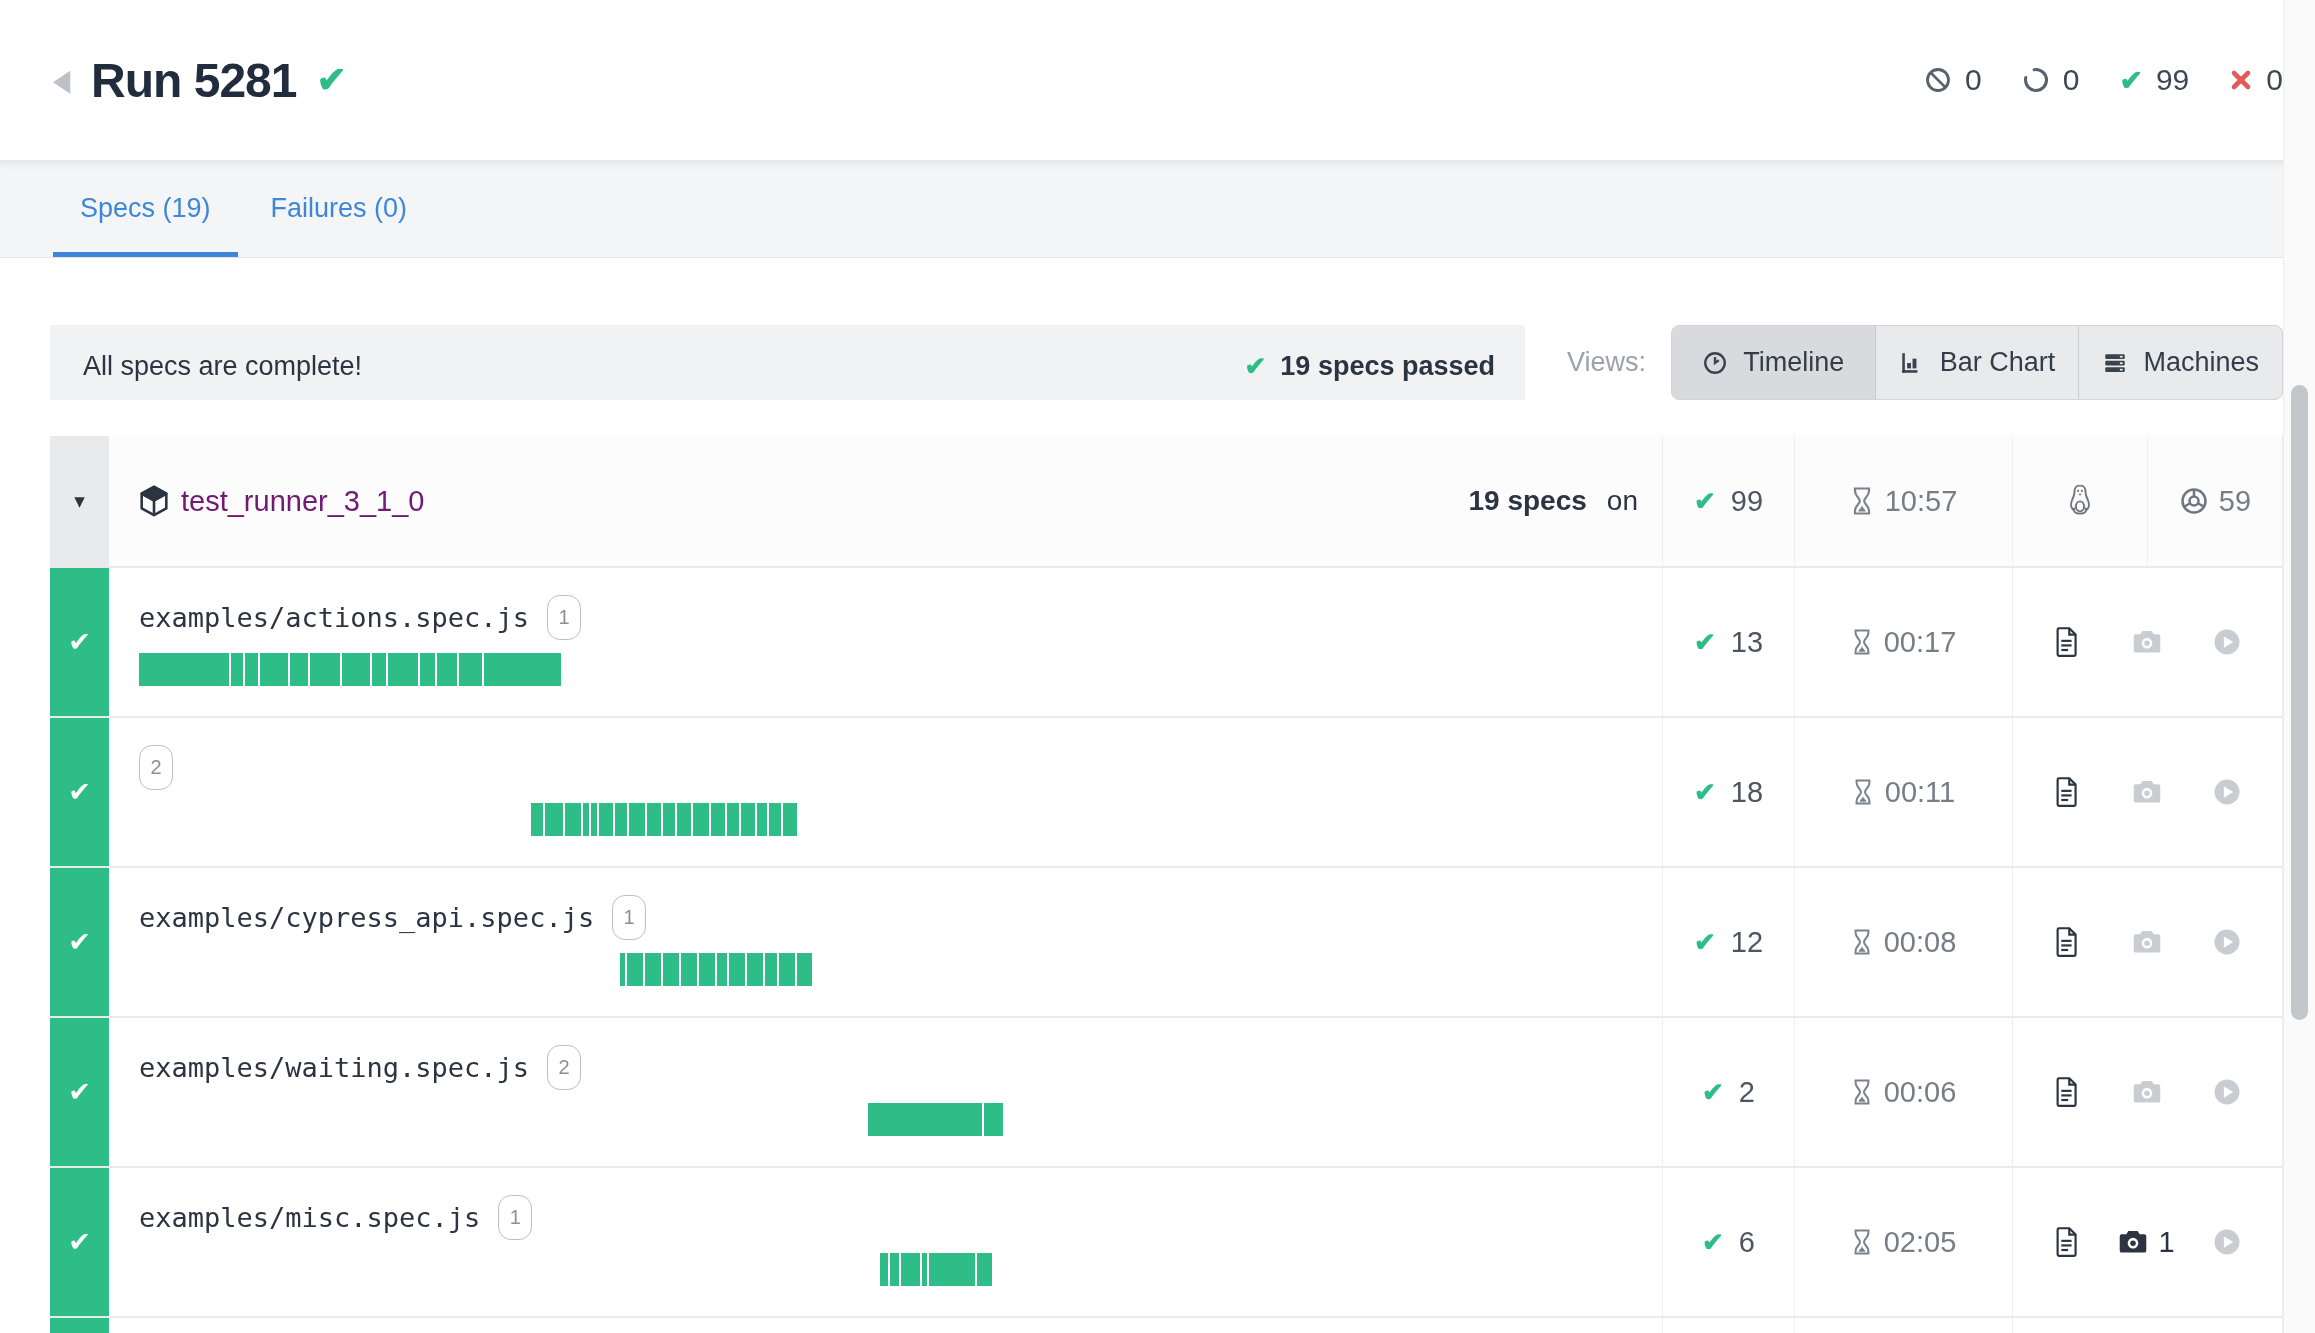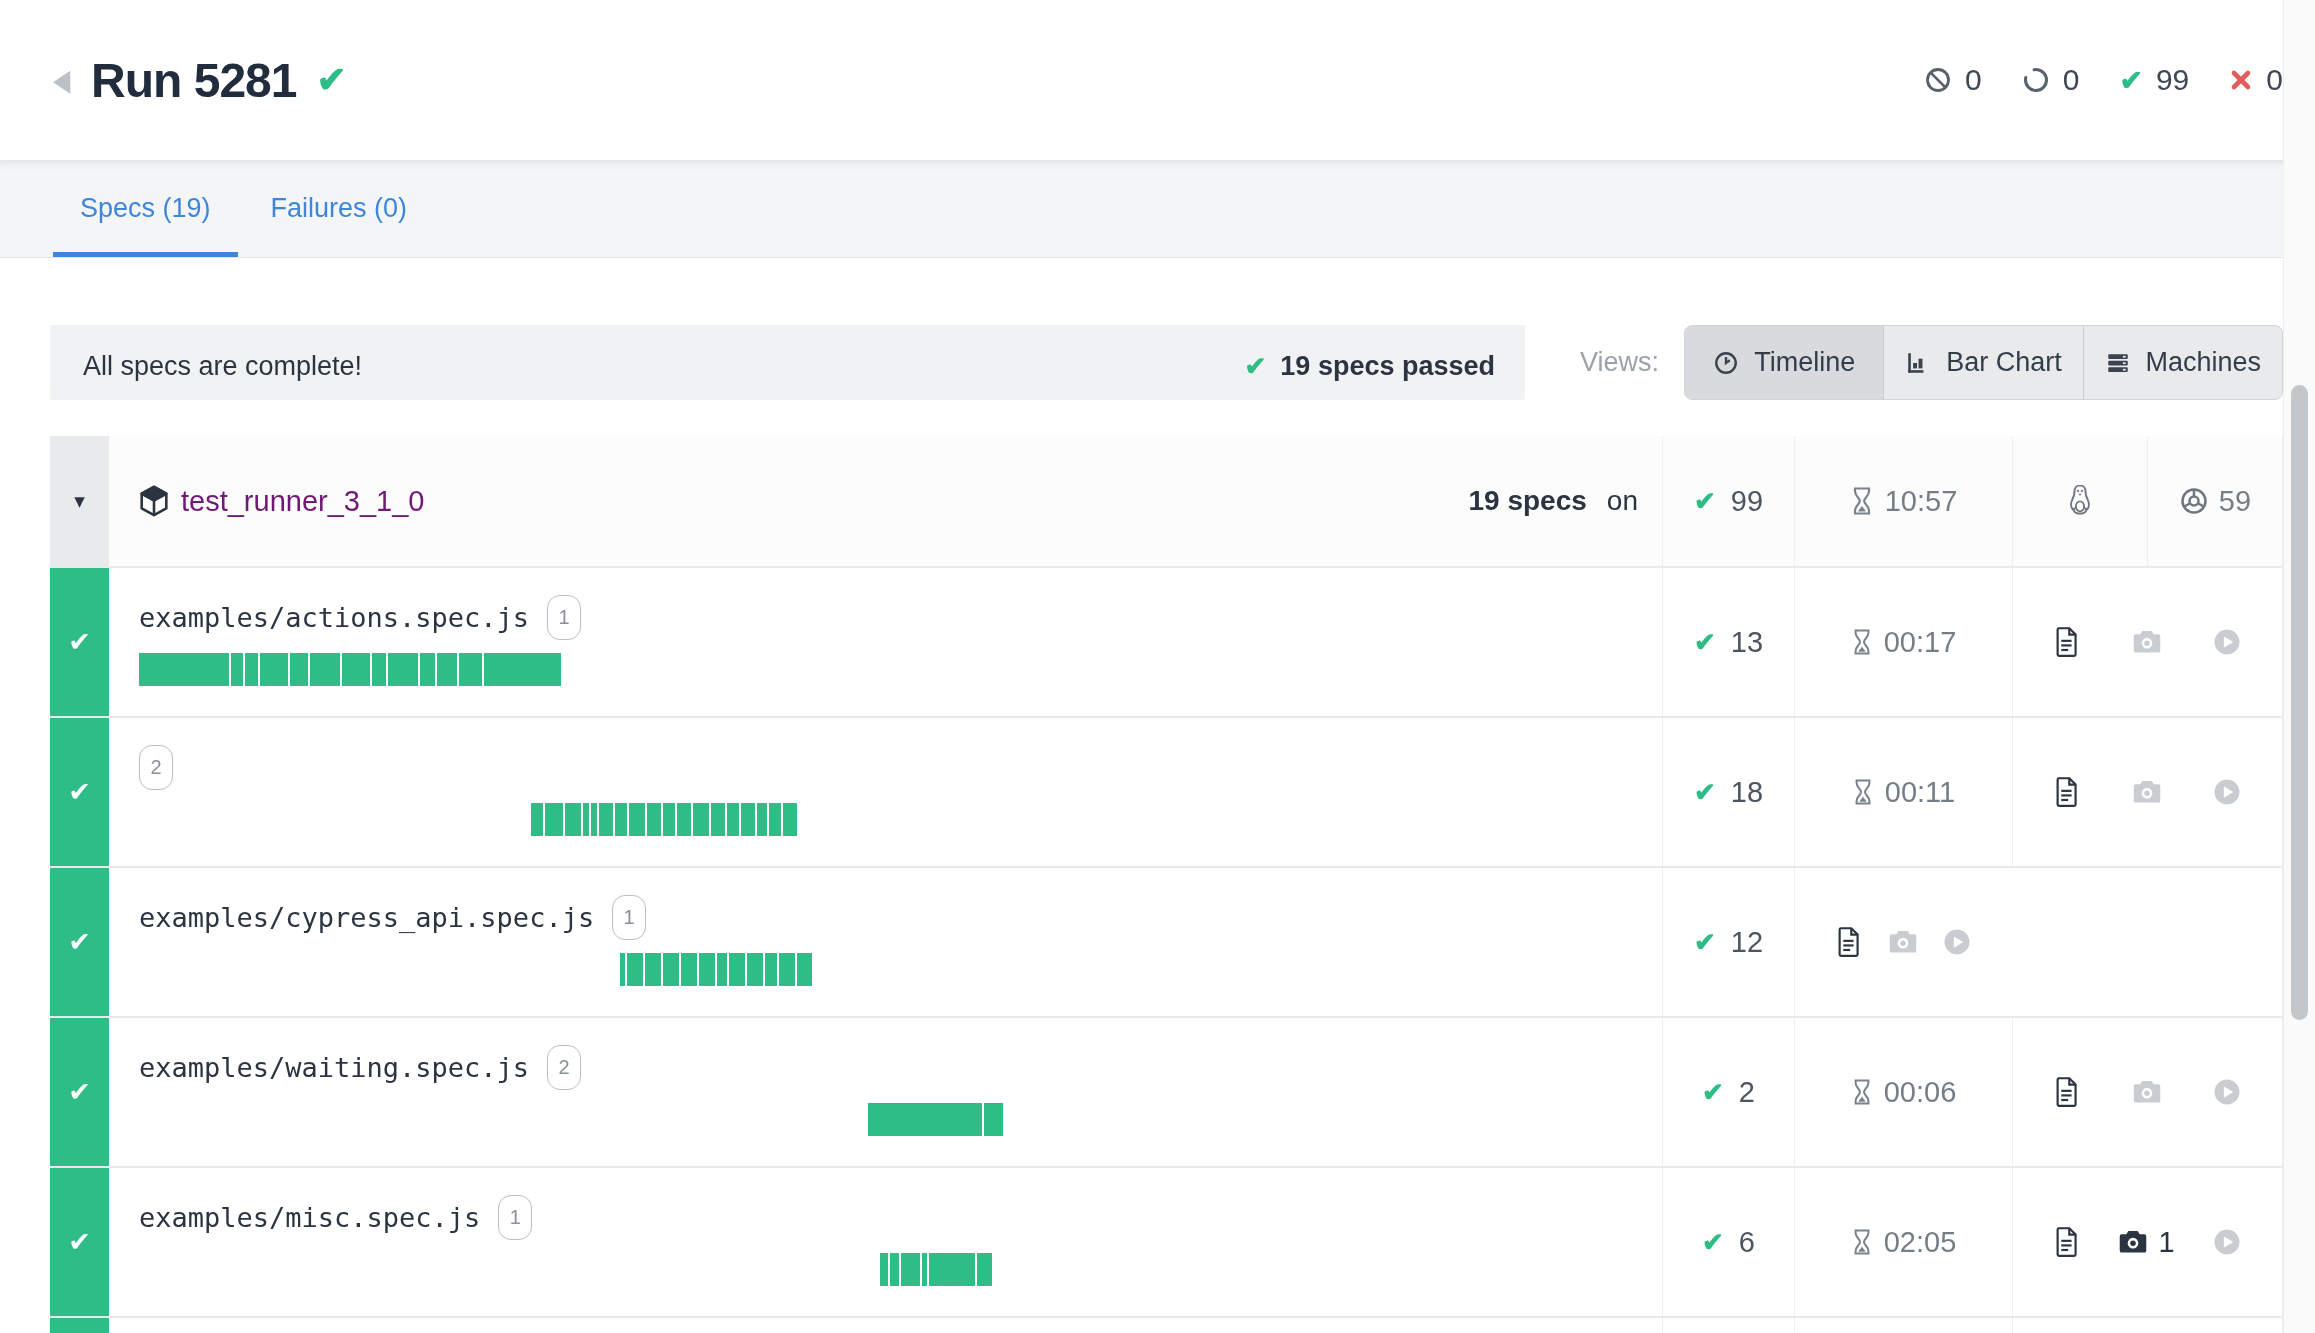--- a/index.html
+++ b/index.html
@@ -30,21 +30,21 @@
   .tab.active::after { content:""; position:absolute; left:0; right:0; bottom:0; height:5px; background:#3E86D9; }
 
   
   .main { padding:67px 32px 0 50px; }
 
   .status-row { display:flex; align-items:center; height:75px; }
   .status-box { width:1475px; height:75px; background:#F1F2F3; border-radius:2px;
     display:flex; align-items:center; padding:8px 30px 0 33px; font-size:27px; color:#2B3440; flex:none; }
   .passed-pill { margin-left:auto; display:flex; align-items:center; gap:14px; font-weight:600; }
   .passed-pill .glyph-check { color:#2EBD87; font-size:26px; }
-  .views-label { margin-left:55px; color:#9BA2AA; font-size:27px; flex:none; }
+  .views-label { margin-left:42px; color:#9BA2AA; font-size:27px; flex:none; }
   .btn-group { margin-left:25px; flex:1; height:75px; display:flex; border:1px solid #D2D4D7; border-radius:8px;
     overflow:hidden; background:#E9EAEC; }
   .view-btn { flex:1; display:flex; align-items:center; justify-content:center; gap:15px;
     font-size:27px; color:#333D49; cursor:pointer; border-left:1px solid #C9CBCE; }
   .view-btn:first-child { border-left:none; }
   .view-btn.active { background:#D8DADD; }
   .view-btn svg { color:#3A434E; }
 
   
   .table { margin-top:36px; border-right:1px solid #EBECEE; }
@@ -387,20 +387,27 @@
             <div class="bar-seg" style="width: 16px;"></div>
             <div class="bar-seg" style="width: 16px;"></div>
             <div class="bar-seg" style="width: 12px;"></div>
             <div class="bar-seg" style="width: 16px;"></div>
             <div class="bar-seg" style="width: 15px;"></div>
           </div>
       </div>
       <div class="col div-l tests-cell">
         <span class="glyph-check">✔</span>
         <span>12</span>
+      </div>
+      <div class="col div-l time-cell">
+        <svg width="22" height="28" viewBox="0 0 24 30" fill="none" stroke="currentColor" stroke-width="2.2">
+          <path d="M5 2.5h14v2.5c0 5.5-4.8 6.5-4.8 10S19 19.5 19 25v2.5H5V25c0-5.5 4.8-6.5 4.8-10S5 10.5 5 5z"></path>
+          <path d="M8.2 25.5c1-3 3.8-3.8 3.8-6.5 0 2.7 2.8 3.5 3.8 6.5z" fill="currentColor" stroke="none"></path>
+        </svg>
+        <span>00:08</span>
       </div>
       <div class="artifacts-cell div-l">
         <span class="icon-btn enabled">
           <svg width="28" height="32" viewBox="0 0 24 28" fill="none" stroke="currentColor" stroke-width="1.9">
             <path d="M5 2h9l5.5 5.5V25a1.2 1.2 0 0 1-1.2 1.2H5A1.2 1.2 0 0 1 3.8 25V3.2A1.2 1.2 0 0 1 5 2z"></path>
             <polyline points="14,2 14,7.5 19.5,7.5"></polyline>
             <line x1="7" y1="13" x2="16" y2="13"></line>
               <line x1="7" y1="17" x2="16" y2="17"></line>
               <line x1="7" y1="21" x2="13" y2="21"></line>
           </svg>

